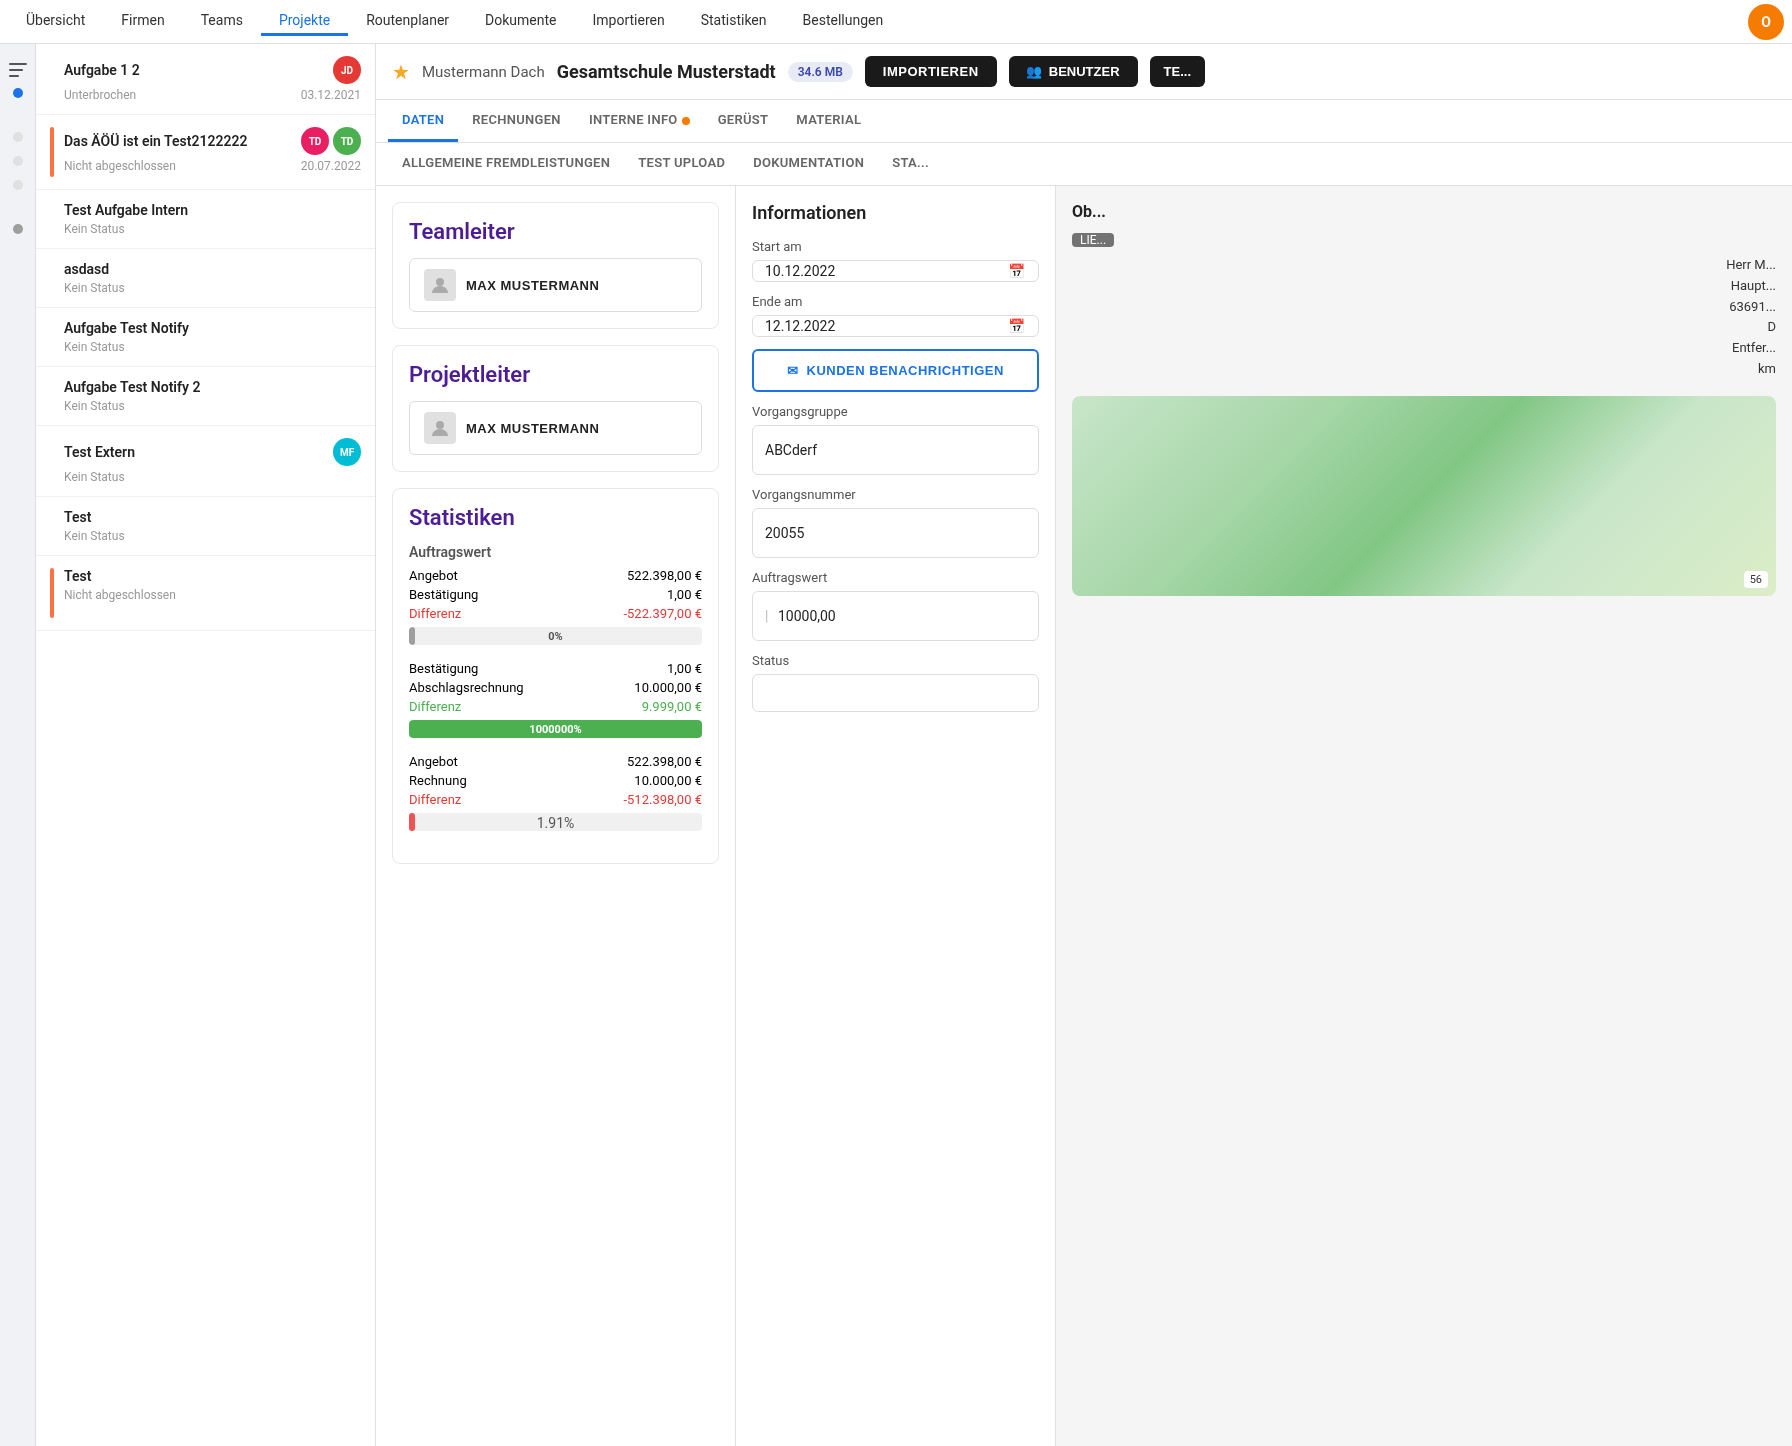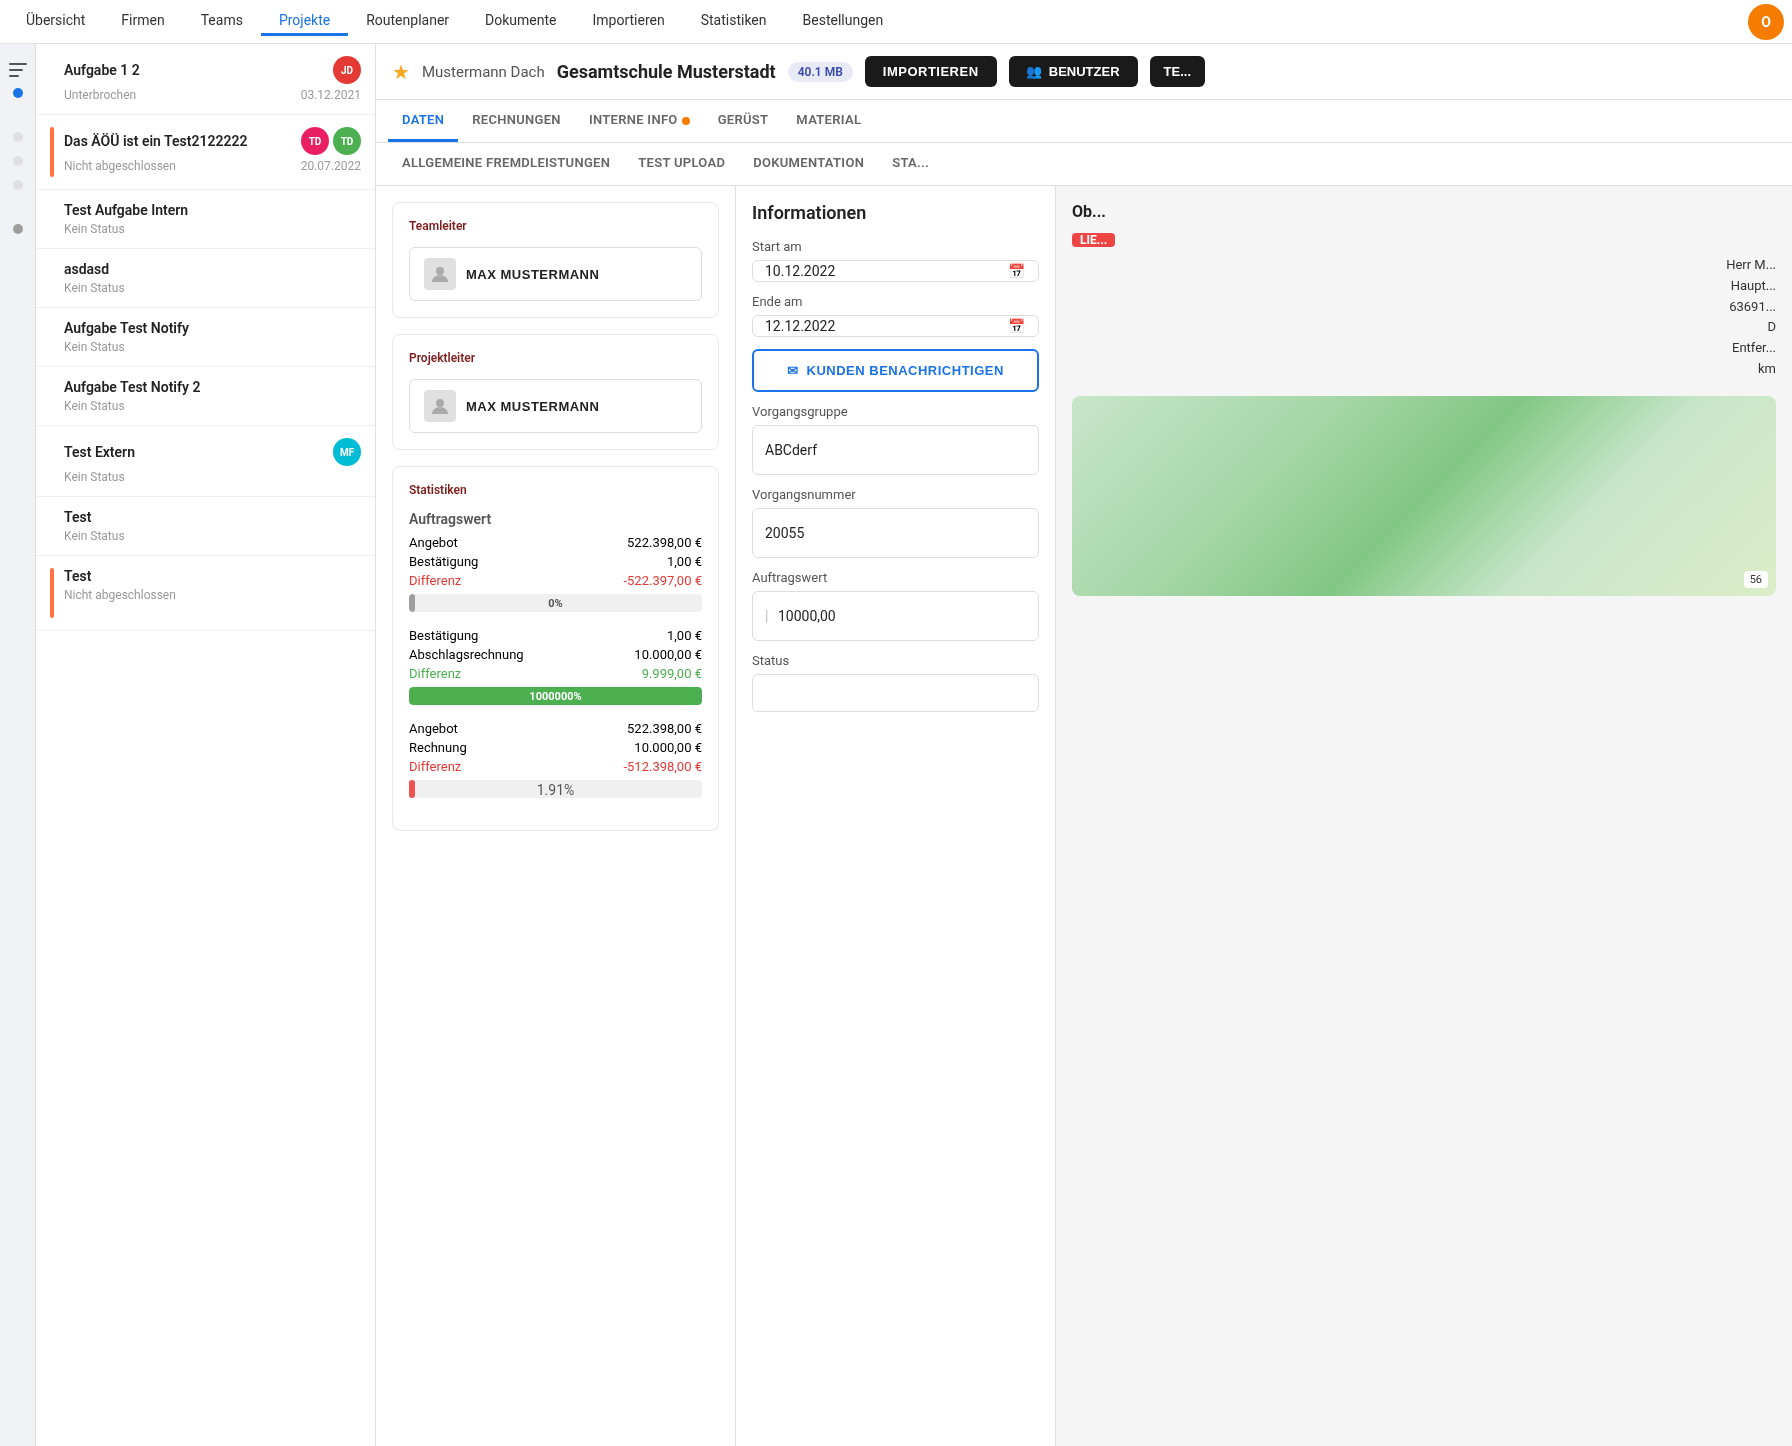--- a/index.html
+++ b/index.html
@@ -183,23 +183,23 @@
 
     
     .section-card {
       background: #fff;
       border: 1px solid #e8e8e8;
       border-radius: 8px;
       padding: 16px;
       margin-bottom: 16px;
     }
     .section-title {
-      font-size: 12px;
+      font-size: 22px;
       font-weight: 600;
-      color: #7f1d1d;
+      color: #4c1d95;
       margin-bottom: 14px;
     }
 
     
     .person-btn {
       display: flex;
       align-items: center;
       gap: 10px;
       border: 1px solid #ddd;
       border-radius: 6px;
@@ -290,26 +290,26 @@
       border-radius: 2px;
       margin-right: 10px;
       flex-shrink: 0;
     }
     .task-item-inner { display: flex; align-items: stretch; }
 
     
     .far-right-title { font-size: 16px; font-weight: 700; color: #222; margin-bottom: 10px; }
     .address-badge {
       display: inline-block;
-      background: #ef4444;
+      background: #737373;
       color: #fff;
       border-radius: 4px;
       padding: 0 8px;
       font-size: 12px;
-      font-weight: 700;
+      font-weight: 400;
       margin-bottom: 8px;
     }
     .address-text { font-size: 13px; color: #333; line-height: 1.6; text-align: right; }
 
     
     .header-and-content {
       flex: 1;
       display: flex;
       flex-direction: column;
       overflow: hidden;
@@ -495,21 +495,21 @@
     </div>
       </div>
   </div>
 
   <div class="header-and-content">
 
     <div class="project-header">
       <span class="star-icon">★</span>
       <span class="project-name-company">Mustermann Dach</span>
       <span class="project-name-project">Gesamtschule Musterstadt</span>
-      <span class="file-size-badge">40.1 MB</span>
+      <span class="file-size-badge">34.6 MB</span>
       <button class="btn-import">IMPORTIEREN</button>
       <button class="btn-benutzer">
         <span>👥</span>
         <span>BENUTZER</span>
       </button>
       <button class="btn-te">TE...</button>
     </div>
 
     <div class="tabs-row">
       <div class="tab-item active">DATEN</div>

